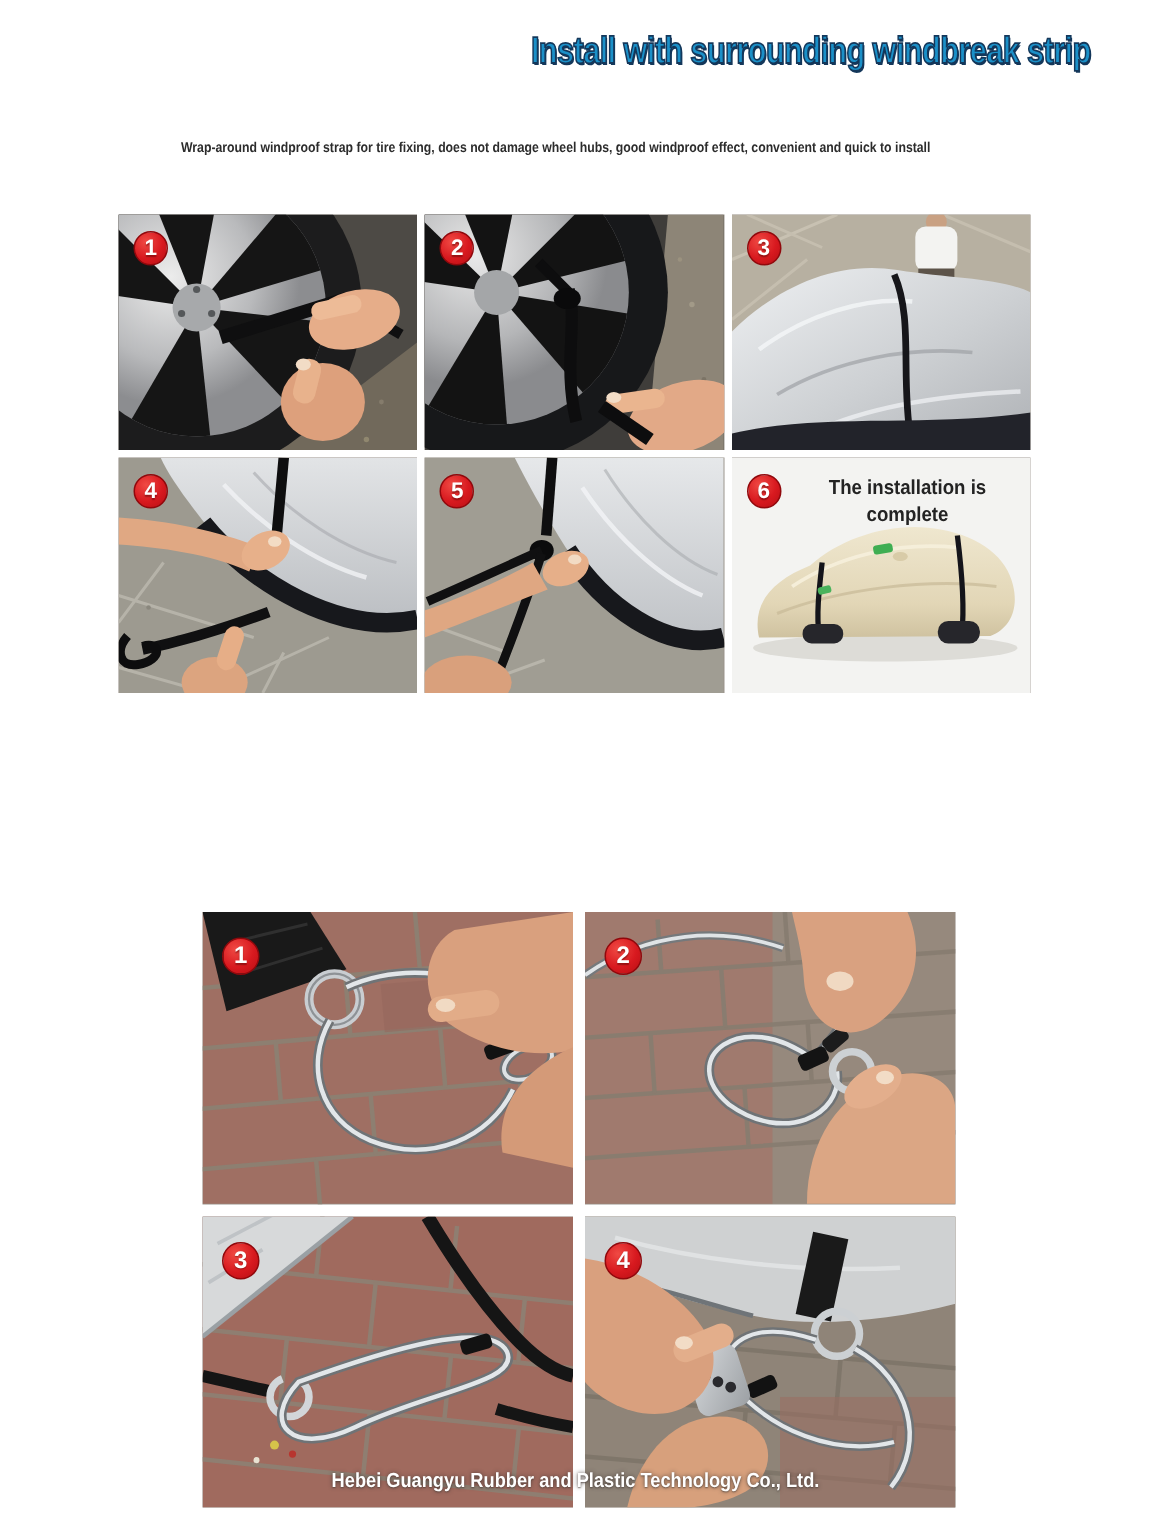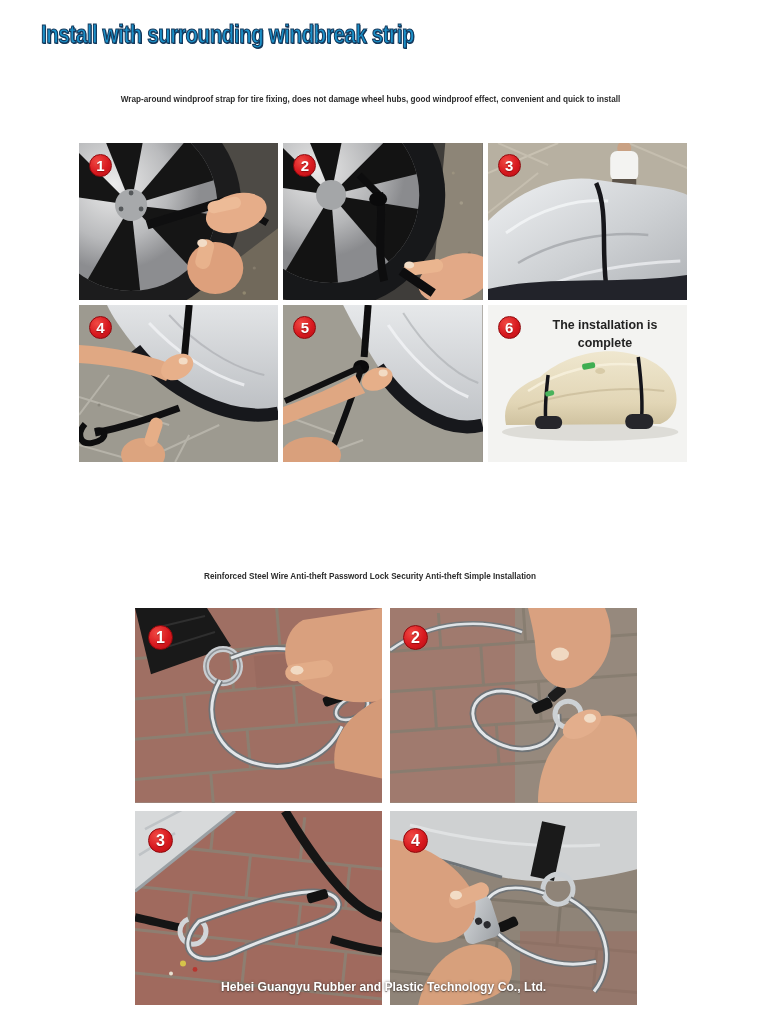--- a/index.html
+++ b/index.html
@@ -1,20 +1,20 @@
 <!DOCTYPE html>
 <html><head>
 <meta charset="utf-8">
 <style>
   *{margin:0;padding:0;box-sizing:border-box}
   html,body{width:768px;height:1024px}
   body{background:#fff;font-family:"Liberation Sans",sans-serif;position:relative;overflow:hidden}
   .page{position:absolute;inset:0;background:#ffffff}
 
-  .title{position:absolute;width:768px;text-align:left;font-weight:bold;font-size:25px;letter-spacing:-.5px;color:#1b90c8;-webkit-text-stroke:1.2px #14375a;text-shadow:1px 1px 0 #14375a}
+  .title{position:absolute;width:768px;text-align:right;font-weight:bold;font-size:25px;letter-spacing:-.5px;color:#1b90c8;-webkit-text-stroke:1.2px #14375a;text-shadow:1px 1px 0 #14375a}
   .title .squeezeT{display:inline-block;transform:scaleX(.82);transform-origin:center}
   #title1{top:20px}
   #title2{top:503px}
 
   .subtitle{position:absolute;width:740px;text-align:center;font-weight:bold;font-size:9.5px;color:#2c2c2c}
   .subtitle .squeezeS{display:inline-block;transform:scaleX(.86);transform-origin:center;white-space:nowrap}
   #subtitle1{top:93px}
   #subtitle2{top:570px}
 
   .grid{position:absolute;display:grid}
@@ -233,21 +233,20 @@
         <rect x="94" y="58" width="13" height="6" rx="2" fill="#3fae52" transform="rotate(-10 100 61)"></rect>
         <rect x="57" y="86" width="9" height="5" rx="2" fill="#49b35c" transform="rotate(-14 61 88)"></rect>
         <ellipse cx="112" cy="66" rx="5" ry="3" fill="#d8cba8"></ellipse>
       </svg>
       <span class="badge">6</span>
       <figcaption class="caption">The installation is complete</figcaption>
     </figure>
 
   </div>
 
-  <p class="subtitle" id="subtitle2"><span class="squeezeS">Reinforced Steel Wire Anti-theft Password Lock Security Anti-theft Simple Installation</span></p>
 
   <div class="grid" id="grid2">
 
     <figure class="ph">
       <svg viewBox="0 0 247 194" preserveAspectRatio="none">
         <rect width="247" height="194" fill="#9f6f63"></rect>
         <g stroke="#8b8173" stroke-width="3" opacity=".9" transform="rotate(-5 123 97)">
           <path d="M-10,40 H260 M-10,80 H260 M-10,120 H260 M-10,160 H260"></path>
           <path d="M60,0 V40 M150,0 V40 M100,40 V80 M200,40 V80 M50,80 V120 M160,80 V120 M110,120 V160 M210,120 V160 M70,160 V200"></path>
         </g>

